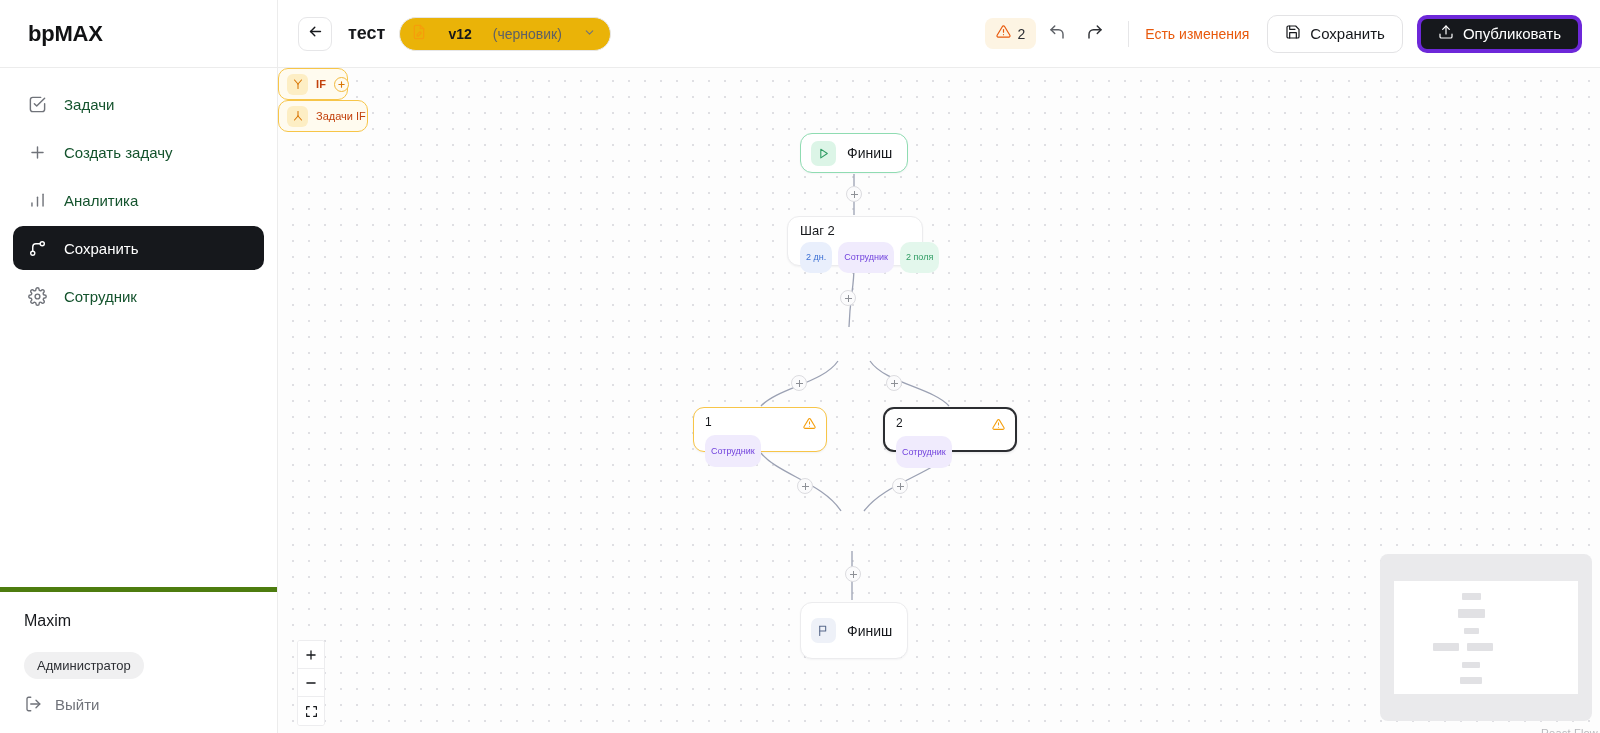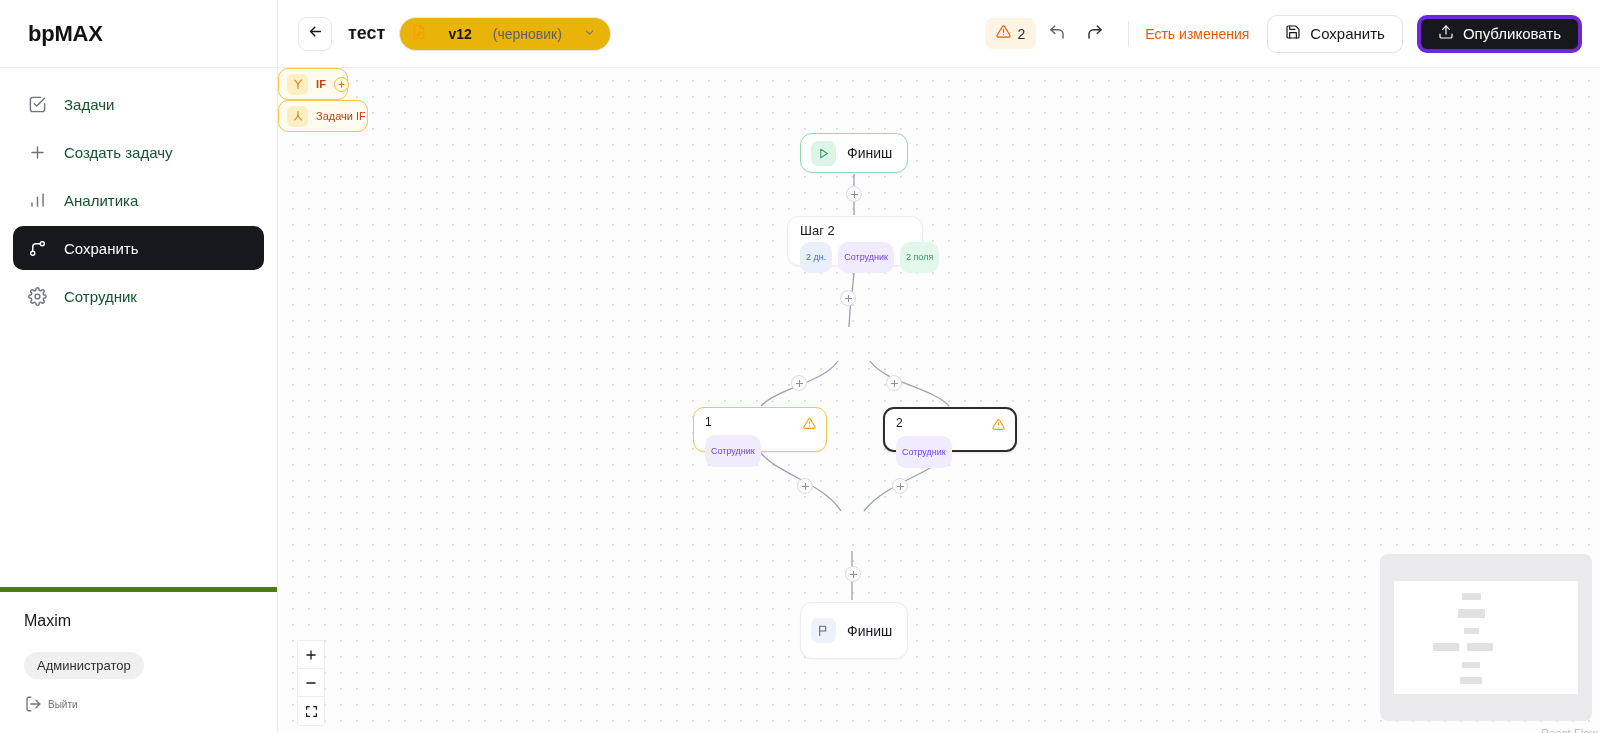--- a/index.html
+++ b/index.html
@@ -34,21 +34,21 @@
   .nav-item.active { background: #16181c; color: #ffffff; }
   .nav-label { line-height: 1; }
 
   .sidebar-spacer { flex: 1 1 auto; }
   .user-block { border-top: 5px solid #4d7c0f; padding: 20px 24px 16px 24px; }
   .user-name { font-size: 16px; color: #16181c; font-weight: 400; margin-bottom: 22px; }
   .role-badge {
     display: inline-block; background: #f0f0f1; color: #2c2e33;
     font-size: 13px; border-radius: 20px; padding: 6px 13px; margin-bottom: 12px;
   }
-  .logout { display: flex; align-items: center; gap: 6px; color: #70737a; font-size: 10px; cursor: pointer; padding: 4px 0; }
+  .logout { display: flex; align-items: center; gap: 13px; color: #70737a; font-size: 15px; cursor: pointer; padding: 4px 0; }
   .logout svg { display: block; }
 
   
   .main { flex: 1 1 auto; position: relative; height: 733px; display: flex; flex-direction: column; }
 
   .topbar {
     height: 68px; flex: 0 0 68px; background: #ffffff;
     border-bottom: 1px solid #ececec;
     display: flex; align-items: center; padding: 0 18px 0 20px; position: relative; z-index: 5;
   }

